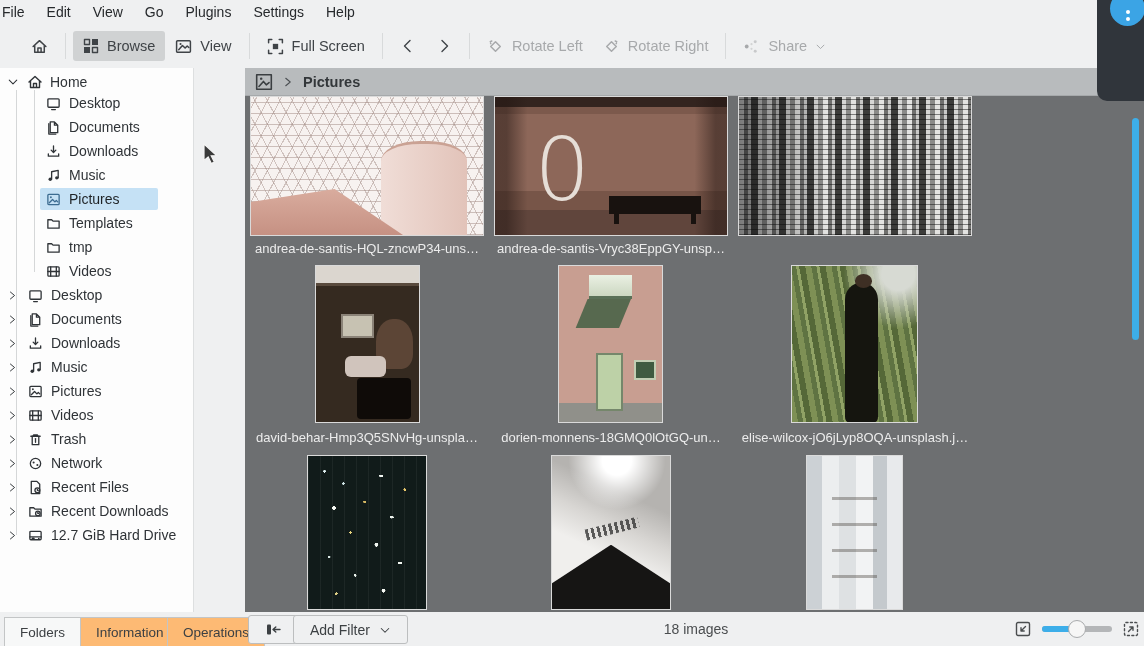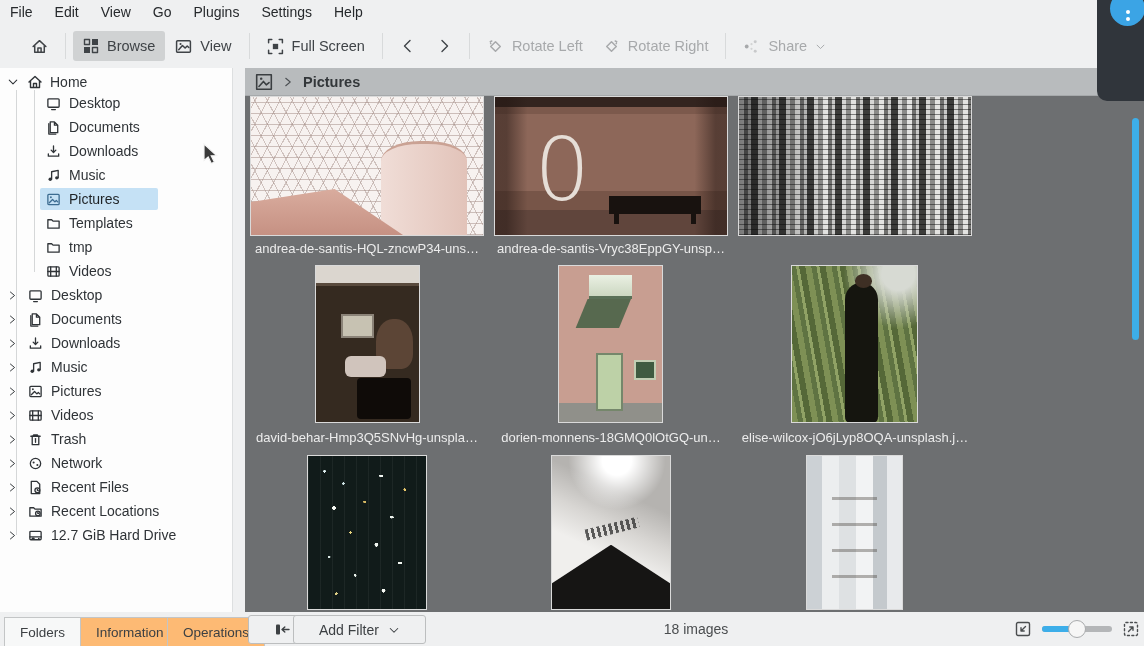--- a/index.html
+++ b/index.html
@@ -2,37 +2,37 @@
 <html><head>
 <meta charset="utf-8">
 <style>
   * { margin:0; padding:0; box-sizing:border-box; }
   html,body { width:1144px; height:646px; }
   body { font-family:"Liberation Sans", sans-serif; }
   .window { position:relative; width:1144px; height:646px; background:#eff0f1; overflow:hidden; }
 
   
   .menubar { position:absolute; top:0; left:0; right:0; height:24px; display:flex; align-items:center;
-             padding-left:10px; gap:22px; font-size:14px; color:#26292c; background:#eff0f1; }
+             padding-left:2px; gap:22px; font-size:14px; color:#26292c; background:#eff0f1; }
   .menu-item { cursor:default; }
 
   
   .toolbar { position:absolute; top:24px; left:0; right:0; height:44px; display:flex; align-items:center;
              padding-left:21px; background:#eff0f1; }
   .tbtn { display:flex; align-items:center; gap:8px; padding:7px 10px; border-radius:3px;
           font-size:14.5px; color:#3f4347; white-space:nowrap; }
   .tbtn svg { flex:none; }
   .tbtn.pressed { background:#d0d2d3; }
   .tbtn.disabled { color:#a7a9ab; }
   .tsep { width:1px; height:26px; background:#d8dadb; margin:0 7px; flex:none; }
   .icon-stroke { stroke:currentColor; fill:none; stroke-width:1.4; stroke-linecap:round; stroke-linejoin:round; }
   .icon-fill { fill:currentColor; stroke:none; }
 
   
-  .sidebar { position:absolute; top:68px; left:0; width:233px; bottom:34px; background:#fdfdfd;
+  .sidebar { position:absolute; top:68px; left:0; width:194px; bottom:34px; background:#fdfdfd;
              border-right:1px solid #dddfe0; font-size:14px; color:#2f3337; overflow:hidden; }
   .trow { position:absolute; left:0; width:100%; height:22px; display:flex; align-items:center; }
   .trow .lbl { white-space:nowrap; }
   .guide { position:absolute; background:#d5d7d8; }
   .sel-bg { position:absolute; left:40px; top:188px; width:118px; height:22px; background:#c5e1f5; border-radius:2px; }
   .exp { position:absolute; left:7px; }
   .sidebar svg { display:block; }
 
   
   .content-bg { position:absolute; left:245px; top:68px; right:0; bottom:34px; background:#6d6f71; }
@@ -135,21 +135,21 @@
          background:repeating-linear-gradient(0deg, rgba(70,64,58,.7) 0 3px, transparent 3px 26px); }
 
   .vscroll { position:absolute; left:1132px; top:118px; width:7px; height:222px;
              background:#3daee9; border-radius:4px; }
 
   
   .statusbar { position:absolute; left:0; right:0; bottom:0; height:34px; background:#eff0f1; }
   .stab { position:absolute; bottom:0; height:29px; display:flex; align-items:center; padding:0 15px;
           font-size:13.5px; color:#3c4043; background:#fdba74; border:1px solid #c3c5c6; border-bottom:none; }
   .stab.active { background:#f7f8f8; }
-  .sbtn { position:absolute; top:3px; height:29px; display:flex; align-items:center; gap:9px; padding:0 25px;
+  .sbtn { position:absolute; top:3px; height:29px; display:flex; align-items:center; gap:9px; padding:0 16px;
           font-size:14px; color:#3c4043; background:#eff0f1; border:1px solid #bcbebf; border-radius:3px; }
   .count { position:absolute; left:620px; top:0; width:152px; height:34px; display:flex;
            align-items:center; justify-content:center; font-size:14px; color:#4a4d4f; }
   .zoomrow { position:absolute; right:5px; top:0; height:34px; display:flex; align-items:center; gap:11px; color:#4a4d4f; }
   .slider { position:relative; width:70px; height:18px; }
   .slider .track { position:absolute; top:6px; left:0; width:70px; height:6px; background:#b4b6b8; border-radius:3px; }
   .slider .fill { position:absolute; top:6px; left:0; width:35px; height:6px; background:#3daee9; border-radius:3px; }
   .slider .knob { position:absolute; top:0; left:26px; width:18px; height:18px; background:#f6f6f6;
                   border:1px solid #a9abad; border-radius:50%; }
 
@@ -421,21 +421,21 @@
     </div>
     <div class="trow" style="top:432px; padding-left:28px;">
       <svg class="exp icon-stroke" width="11" height="11" viewBox="0 0 16 16">
           <path d="M5 3 L11 8 L5 13"></path>
         </svg>
       <svg class="icon-stroke" width="15" height="15" viewBox="0 0 16 16">
           <path d="M2 4 H6 L7.5 5.5 H14 V13 H2 Z"></path>
           <circle cx="10.5" cy="10" r="2.4"></circle>
           <path d="M10.5 8.9 V10 H11.4"></path>
         </svg>
-      <span class="lbl" style="margin-left:8px;">Recent Locations</span>
+      <span class="lbl" style="margin-left:8px;">Recent Downloads</span>
     </div>
     <div class="trow" style="top:456px; padding-left:28px;">
       <svg class="exp icon-stroke" width="11" height="11" viewBox="0 0 16 16">
           <path d="M5 3 L11 8 L5 13"></path>
         </svg>
       <svg class="icon-stroke" width="15" height="15" viewBox="0 0 16 16">
           <rect x="2" y="3.5" width="12" height="9" rx="1"></rect>
           <path d="M2 9.5 H14 M4.5 11.2 H6.5"></path>
           <circle cx="11.5" cy="11.2" r=".9" class="icon-fill"></circle>
         </svg>

